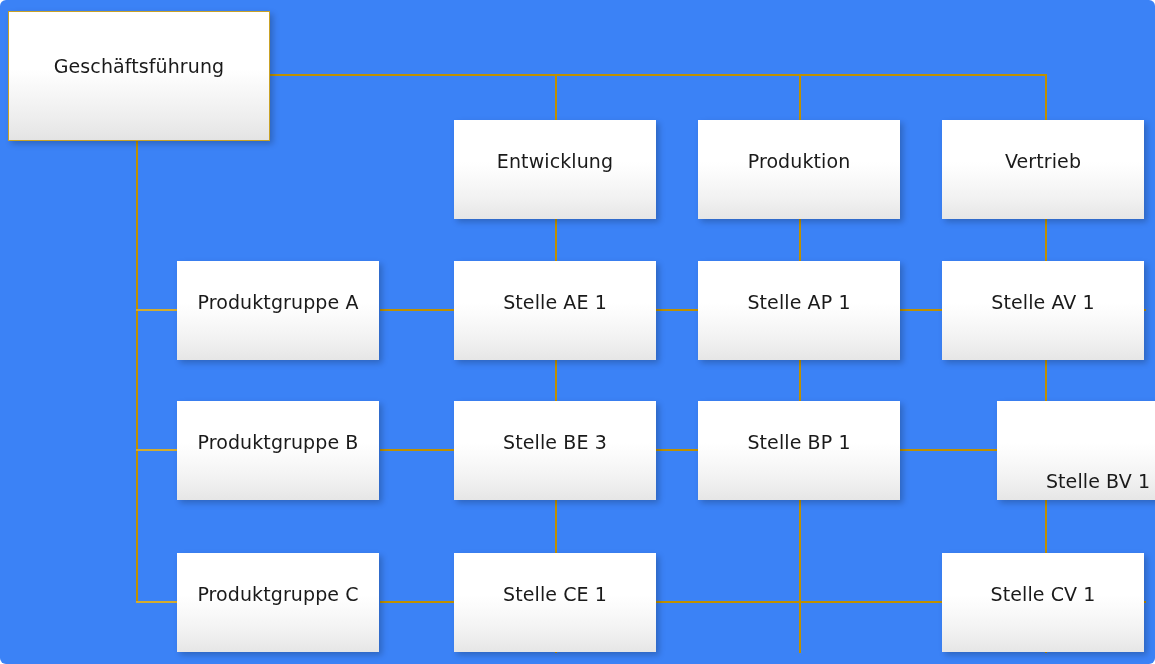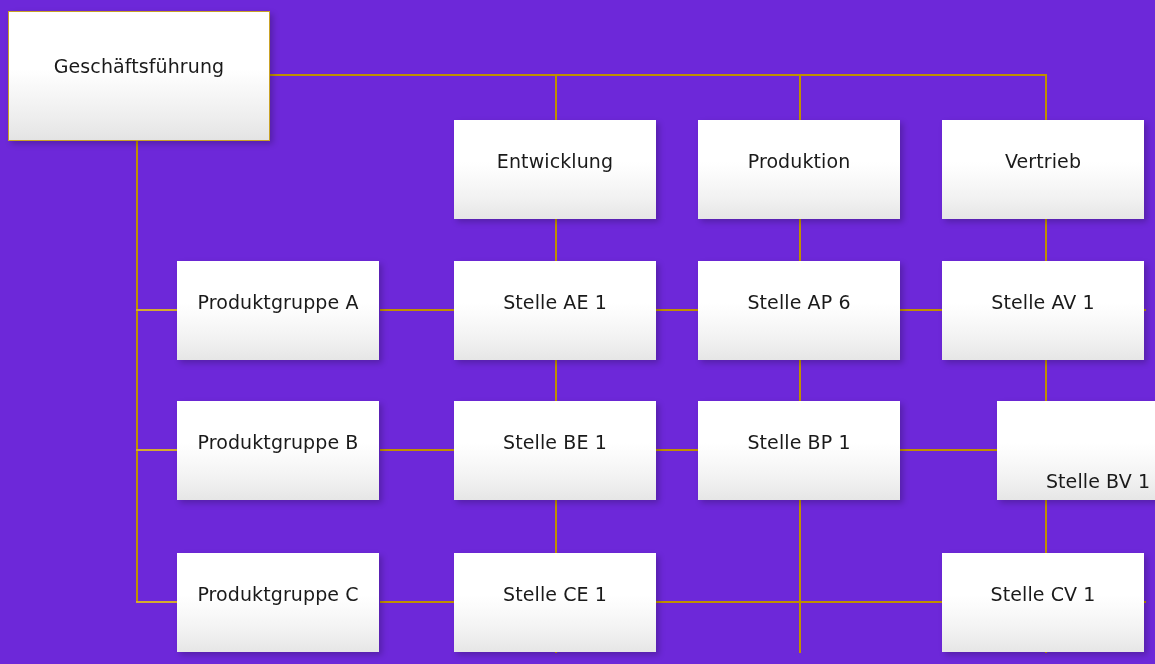--- a/index.html
+++ b/index.html
@@ -8,22 +8,23 @@
     padding: 0;
     background: #ffffff;
   }
   body {
     font-family: "DejaVu Sans", "Liberation Sans", sans-serif;
   }
   #chart-canvas {
     position: relative;
     width: 1155px;
     height: 664px;
-    background: #6d28d9;
+    background: #3b82f6;
     overflow: hidden;
+    border-radius: 6px;
   }
 
   
   .line {
     position: absolute;
     background: #bf9000;
     z-index: 1;
   }
   .line.h { height: 2px; }
   .line.v { width: 2px; }
@@ -122,28 +123,28 @@
   </div>
 
   <div class="node group" style="left:177px; top:553px; width:202px; height:99px;">
     <span class="label">Produktgruppe C</span>
   </div>
 
   <div class="node cell" style="left:454px; top:261px; width:202px; height:99px;text-align:center;">
     <span class="label">Stelle AE 1</span>
   </div>
   <div class="node cell" style="left:698px; top:261px; width:202px; height:99px;">
-    <span class="label">Stelle AP 6</span>
+    <span class="label">Stelle AP 1</span>
   </div>
   <div class="node cell" style="left:942px; top:261px; width:202px; height:99px;">
     <span class="label">Stelle AV 1</span>
   </div>
 
   <div class="node cell" style="left:454px; top:401px; width:202px; height:99px;">
-    <span class="label">Stelle BE 1</span>
+    <span class="label">Stelle BE 3</span>
   </div>
   <div class="node cell" style="left:698px; top:401px; width:202px; height:99px;">
     <span class="label">Stelle BP 1</span>
   </div>
   <div class="node cell" style="left:997px; top:401px; width:202px; height:99px;align-items:flex-end;">
     <span class="label">Stelle BV 1</span>
   </div>
 
   <div class="node cell" style="left:454px; top:553px; width:202px; height:99px;">
     <span class="label">Stelle CE 1</span>

